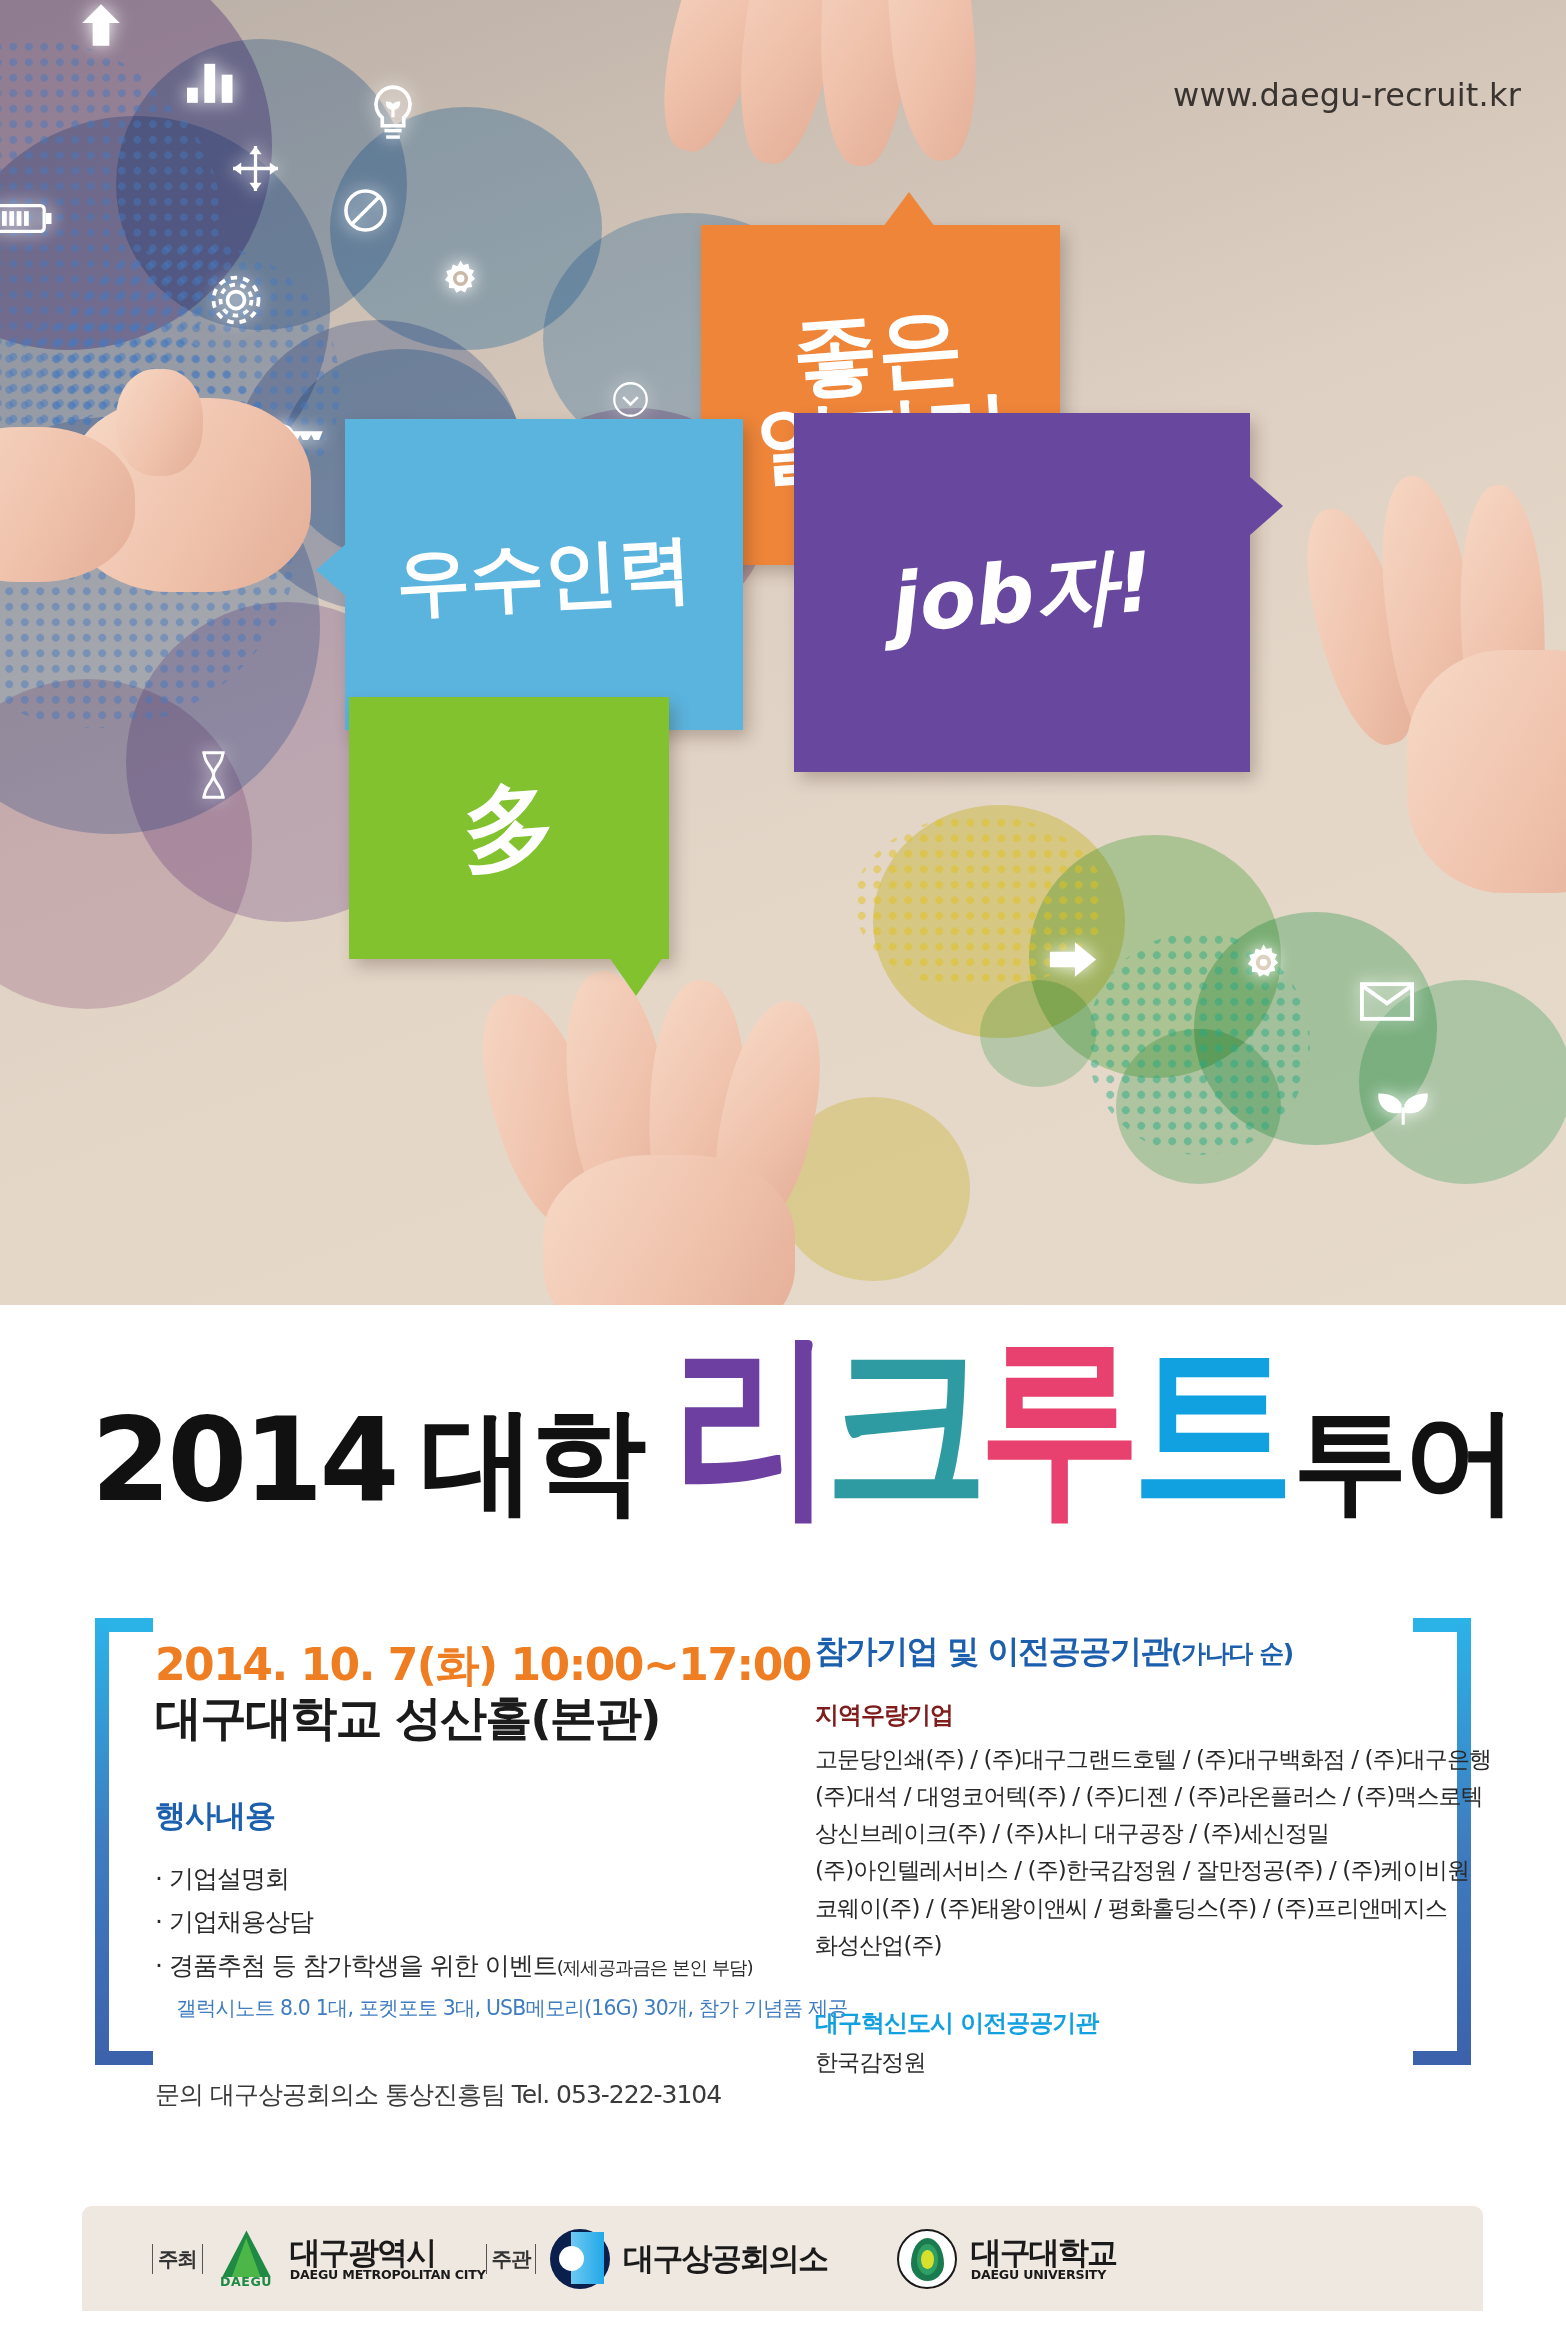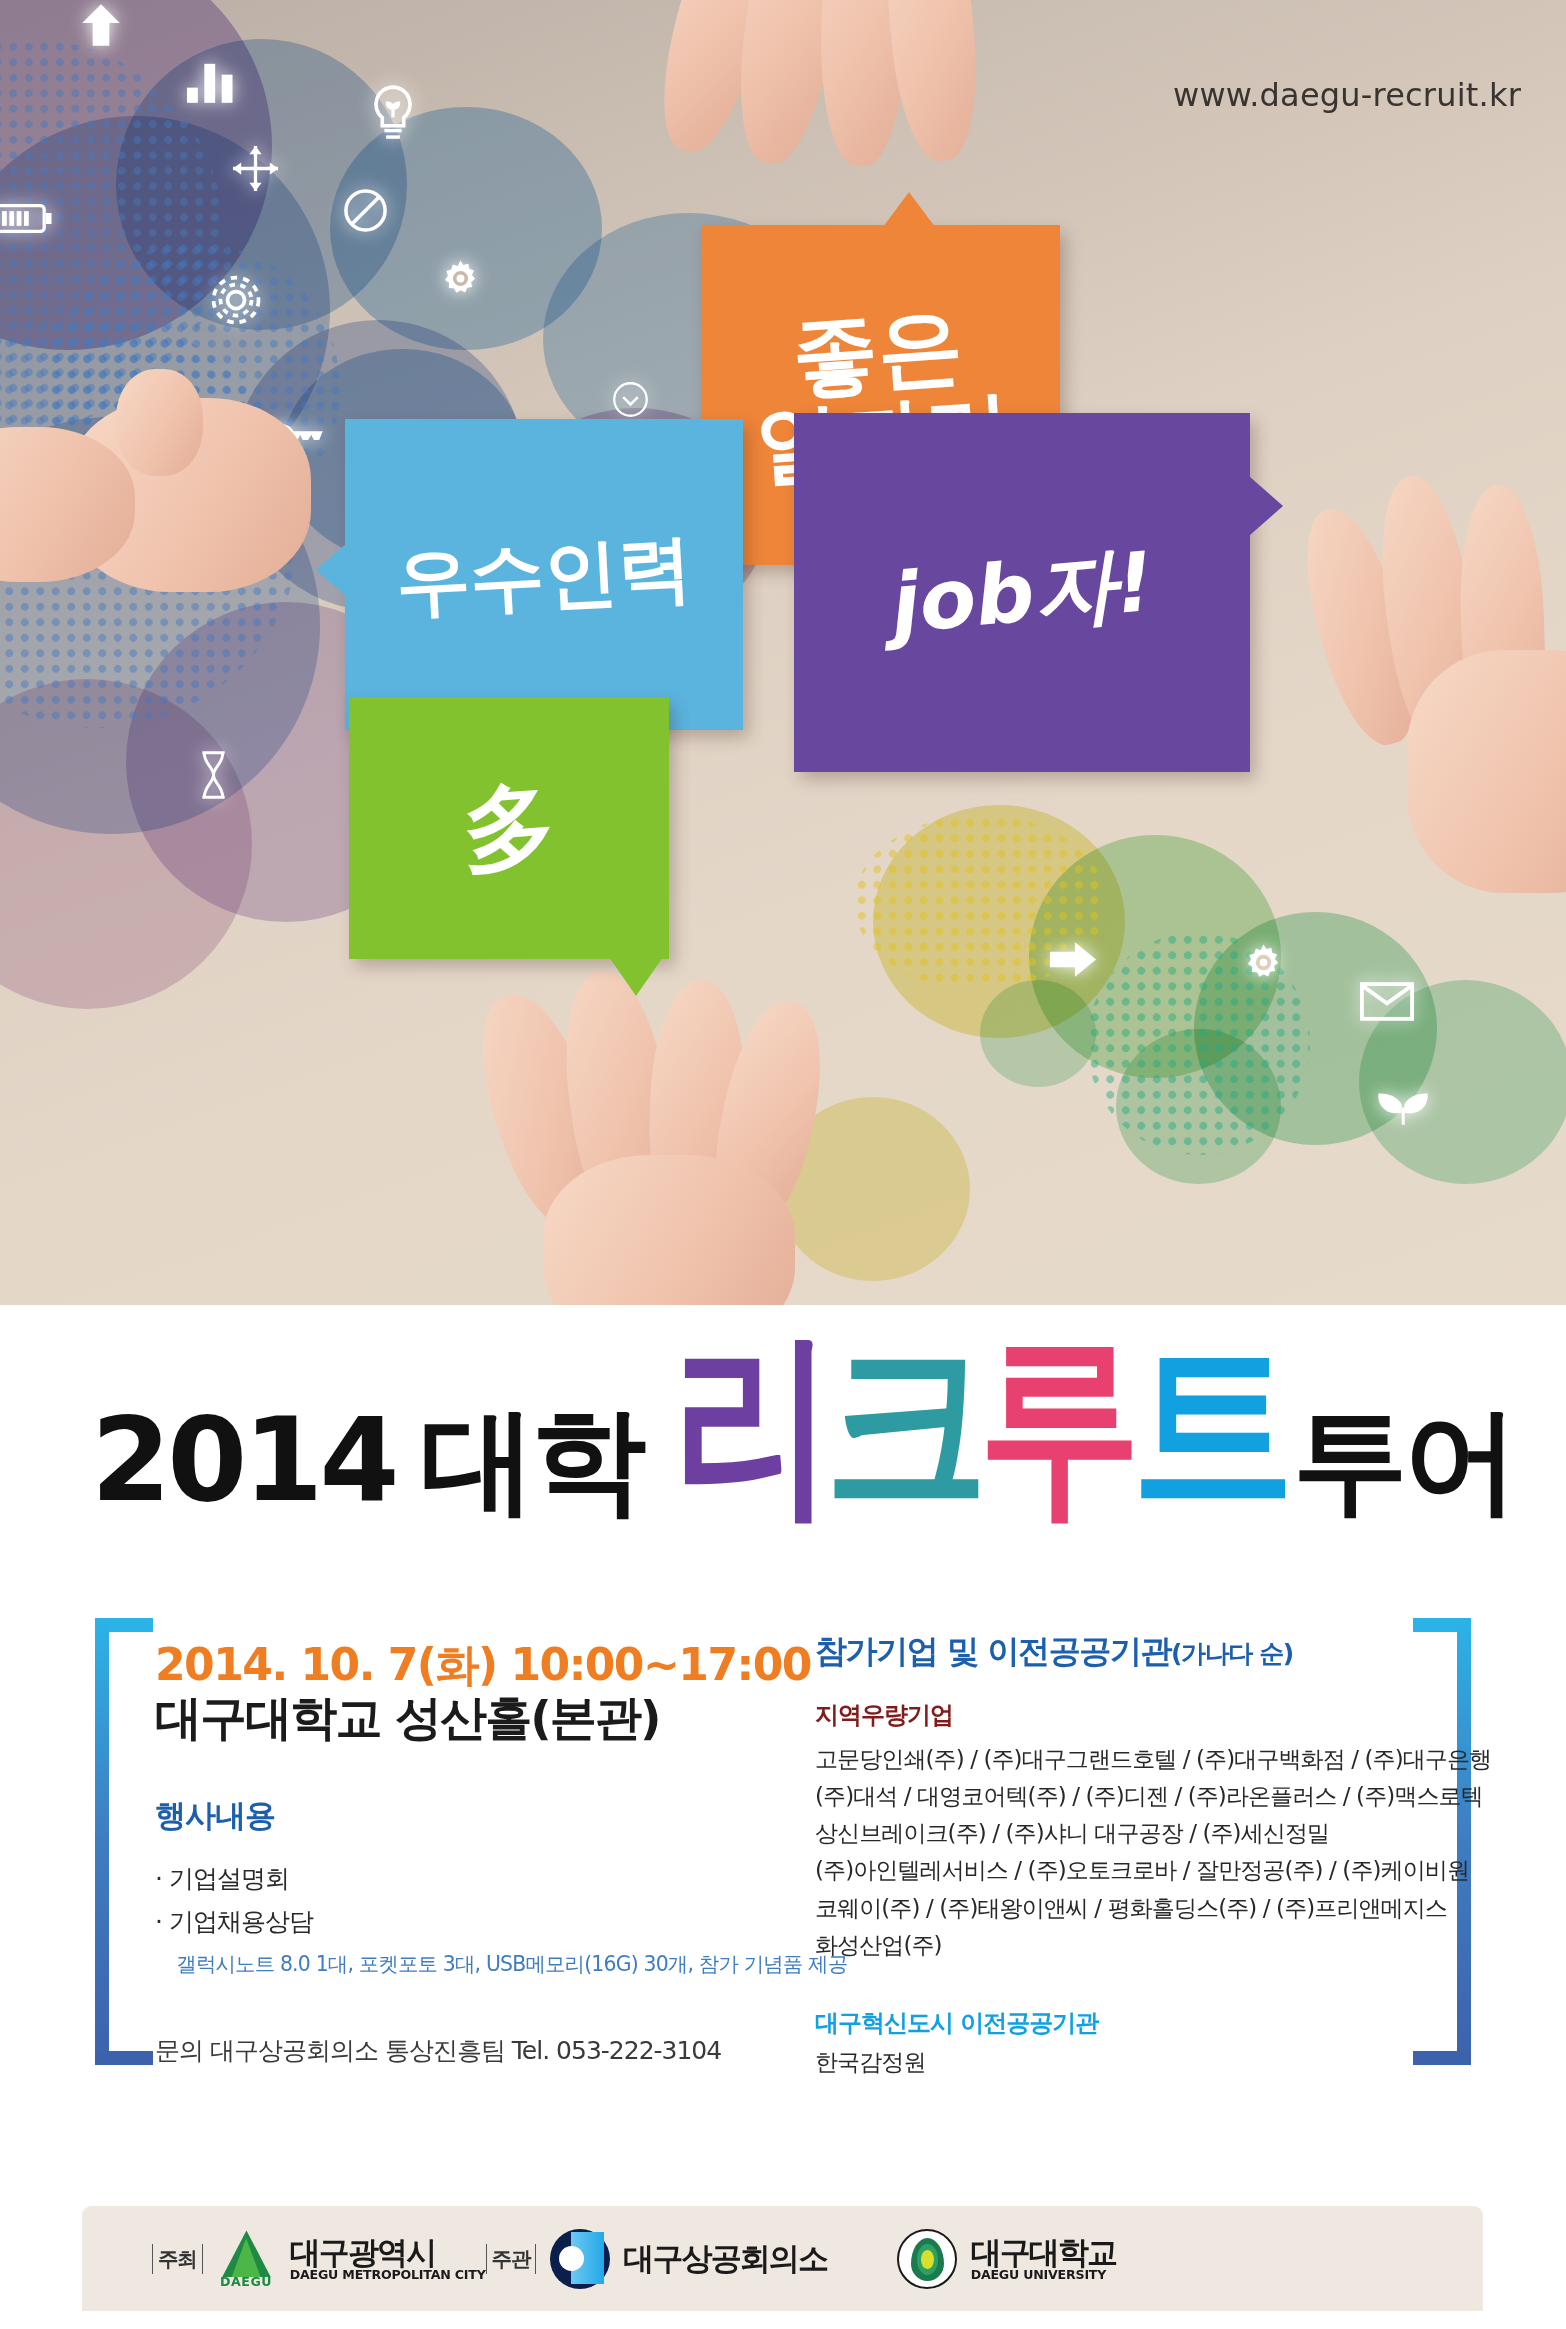--- a/index.html
+++ b/index.html
@@ -455,37 +455,40 @@
 
     <div class="sec-head">행사내용</div>
 
     <div class="ev-list">
       <div class="ev-li">
         <span>· 기업설명회</span>
       </div>
       <div class="ev-li">
         <span>· 기업채용상담</span>
       </div>
+      <div class="ev-li">
+        <span>· 경품추첨 등 참가학생을 위한 이벤트</span><small>(제세공과금은 본인 부담)</small>
+      </div>
       <div class="ev-note">갤럭시노트 8.0 1대, 포켓포토 3대, USB메모리(16G) 30개, 참가 기념품 제공</div>
     </div>
 
     <div class="ev-contact">문의  대구상공회의소 통상진흥팀 Tel. 053-222-3104</div>
   </div>
 
   <div class="col-right">
     <div class="r-title">
       <span>참가기업 및 이전공공기관</span><em>(가나다 순)</em>
     </div>
 
     <div class="r-sub">지역우량기업</div>
     <div class="r-companies">
       <div>고문당인쇄(주) / (주)대구그랜드호텔 / (주)대구백화점 / (주)대구은행</div>
       <div>(주)대석 / 대영코어텍(주) / (주)디젠 / (주)라온플러스 / (주)맥스로텍</div>
       <div>상신브레이크(주)  /  (주)샤니  대구공장  /  (주)세신정밀</div>
-      <div>(주)아인텔레서비스 / (주)오토크로바 / 잘만정공(주) / (주)케이비원</div>
+      <div>(주)아인텔레서비스 / (주)한국감정원 / 잘만정공(주) / (주)케이비원</div>
       <div>코웨이(주) / (주)태왕이앤씨 / 평화홀딩스(주) / (주)프리앤메지스</div>
       <div>화성산업(주)</div>
     </div>
 
     <div class="r-sub2">대구혁신도시 이전공공기관</div>
     <div class="r-org">한국감정원</div>
   </div>
 </div>
 
 <div class="footer">

